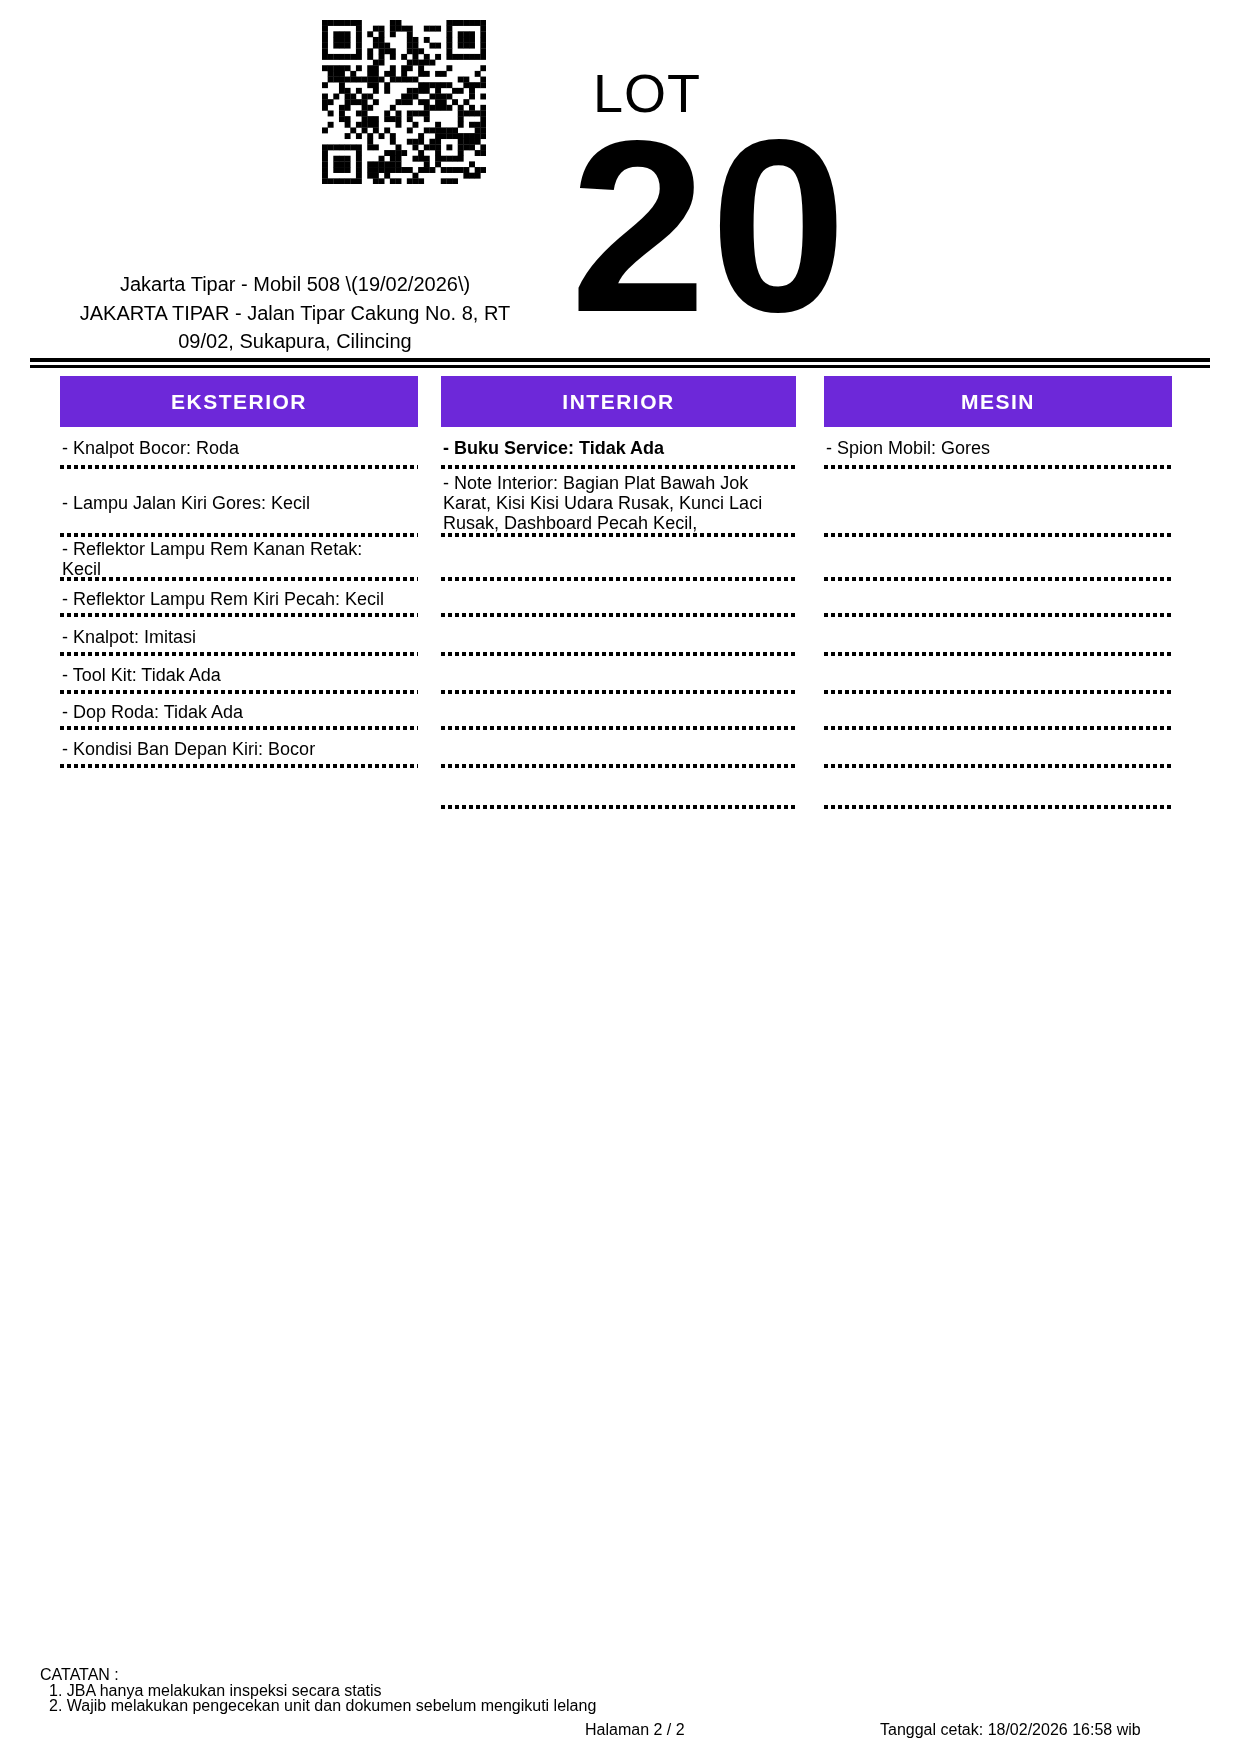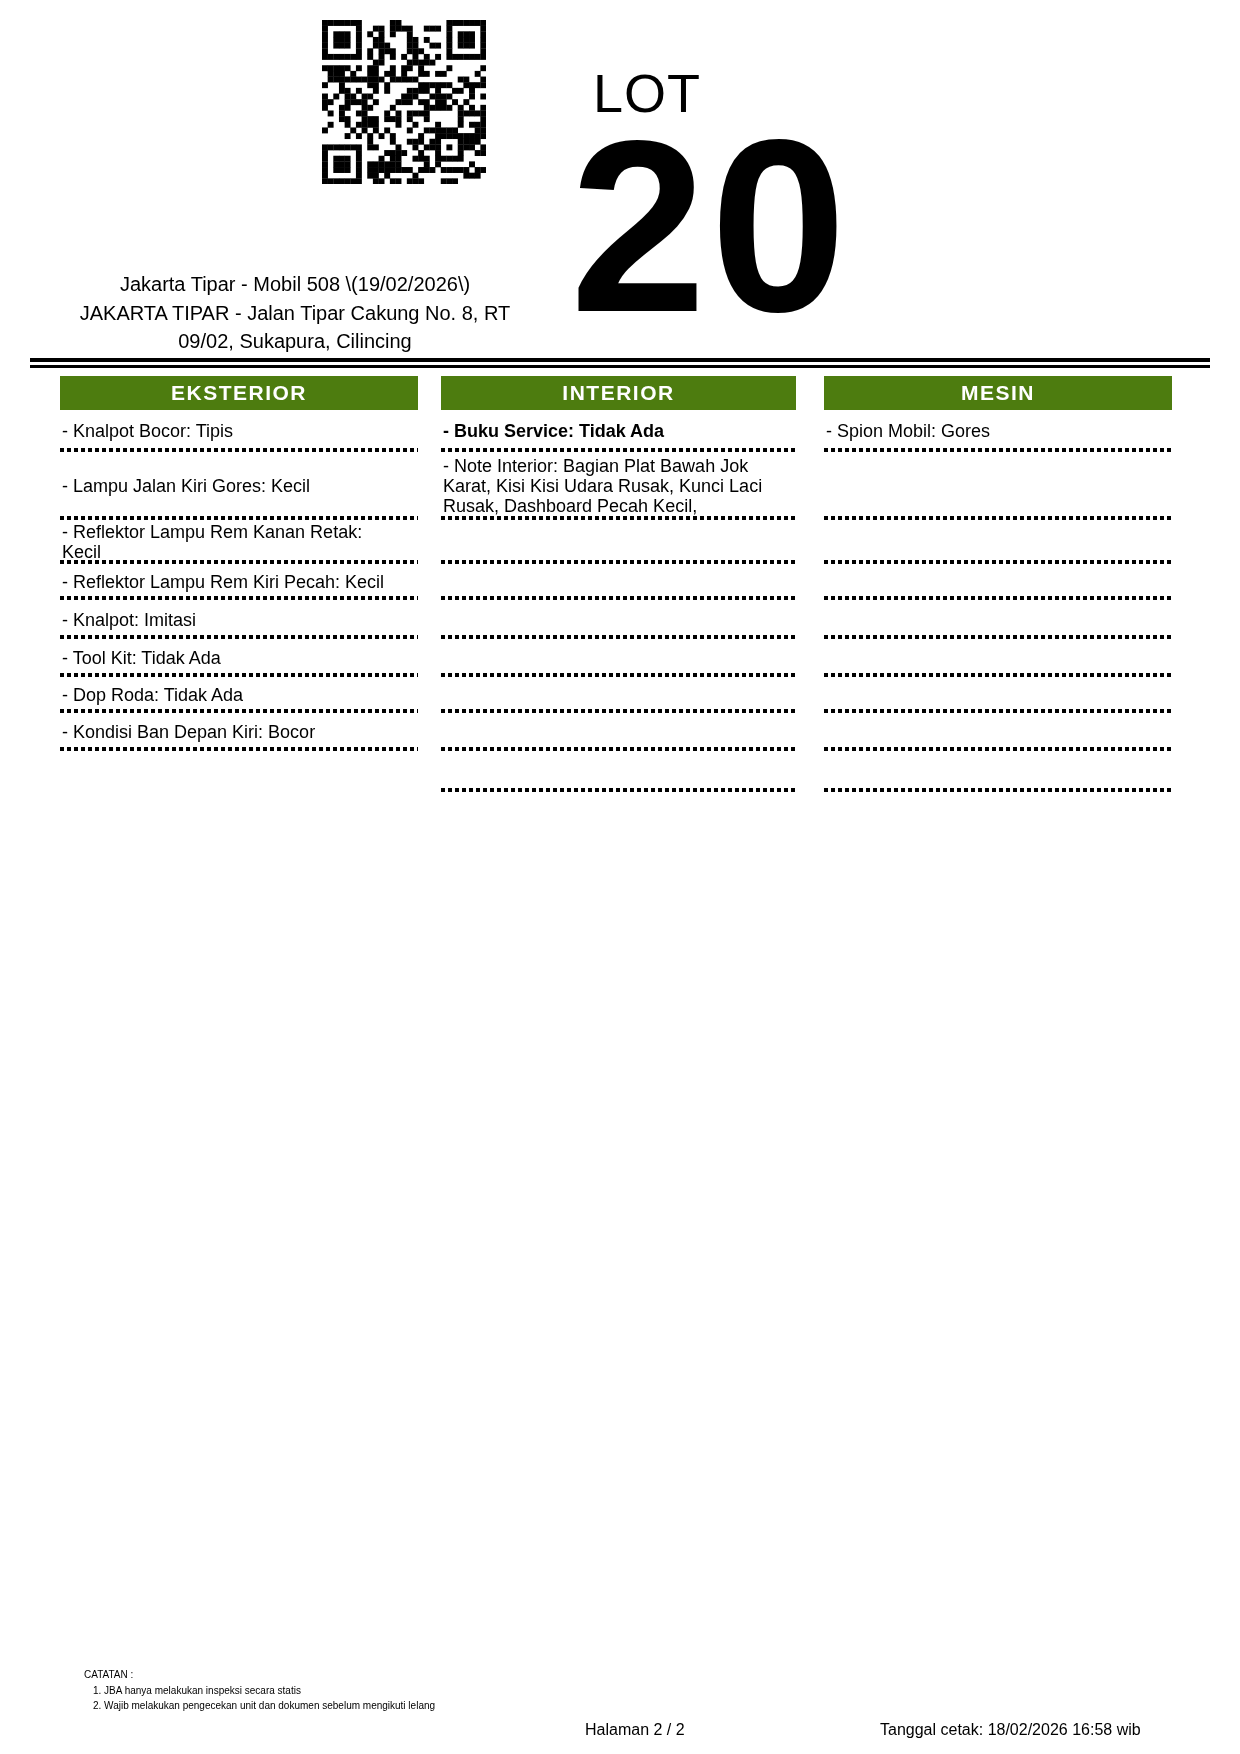--- a/index.html
+++ b/index.html
@@ -37,39 +37,39 @@
   .separator{
     position:absolute;left:30px;top:358px;
     width:1180px;height:3px;
     border-top:4px solid #000;
     border-bottom:3px solid #000;
   }
   
   .columns{position:absolute;left:0;top:376px;width:1240px;}
   .col{position:absolute;top:0;}
   .col-header{
-    height:34px;
-    background:#4d7c0f;color:#fff;
+    height:51px;
+    background:#6d28d9;color:#fff;
     font-size:21px;font-weight:bold;letter-spacing:1.5px;
     display:flex;align-items:center;justify-content:center;
   }
   .row{
     display:flex;align-items:center;
     font-size:18px;line-height:20px;
     white-space:pre-line;
     padding:0 2px;
     box-sizing:border-box;
     background-image:repeating-linear-gradient(90deg,#000 0 4px,transparent 4px 7px);
     background-size:100% 4px;
     background-repeat:no-repeat;
     background-position:left bottom;
     overflow:visible;
   }
   
-  .catatan{position:absolute;left:40px;top:1667px;font-size:10px;line-height:15.5px;margin-left:44px;}
+  .catatan{position:absolute;left:40px;top:1667px;font-size:16px;line-height:15.5px;}
   .catatan .note{padding-left:9px;}
   .page-info{position:absolute;left:585px;top:1721px;font-size:16px;}
   .print-date{position:absolute;left:880px;top:1721px;font-size:16px;}
 </style>
 </head>
 <body>
 
 <div class="page">
 
   <svg id="qr-svg" class="qr" viewBox="0 0 29 29">
@@ -506,21 +506,21 @@
 
   <div class="address">Jakarta Tipar - Mobil 508 \(19/02/2026\)
 JAKARTA TIPAR - Jalan Tipar Cakung No. 8, RT
 09/02, Sukapura, Cilincing</div>
 
   <div class="separator"></div>
 
   <div class="columns" id="columns">
       <div class="col" style="left: 60px; width: 358px;">
         <div class="col-header">EKSTERIOR</div>
-        <div class="row" style="height: 42px;">- Knalpot Bocor: Tipis</div>
+        <div class="row" style="height: 42px;">- Knalpot Bocor: Roda</div>
         <div class="row" style="height: 68px;">- Lampu Jalan Kiri Gores: Kecil</div>
         <div class="row" style="height: 44px;">- Reflektor Lampu Rem Kanan Retak:
 Kecil</div>
         <div class="row" style="height: 36px;">- Reflektor Lampu Rem Kiri Pecah: Kecil</div>
         <div class="row" style="height: 39px;">- Knalpot: Imitasi</div>
         <div class="row" style="height: 38px;">- Tool Kit: Tidak Ada</div>
         <div class="row" style="height: 36px;">- Dop Roda: Tidak Ada</div>
         <div class="row" style="height: 38px;">- Kondisi Ban Depan Kiri: Bocor</div>
       </div>
       <div class="col" style="left: 441px; width: 355px;">

